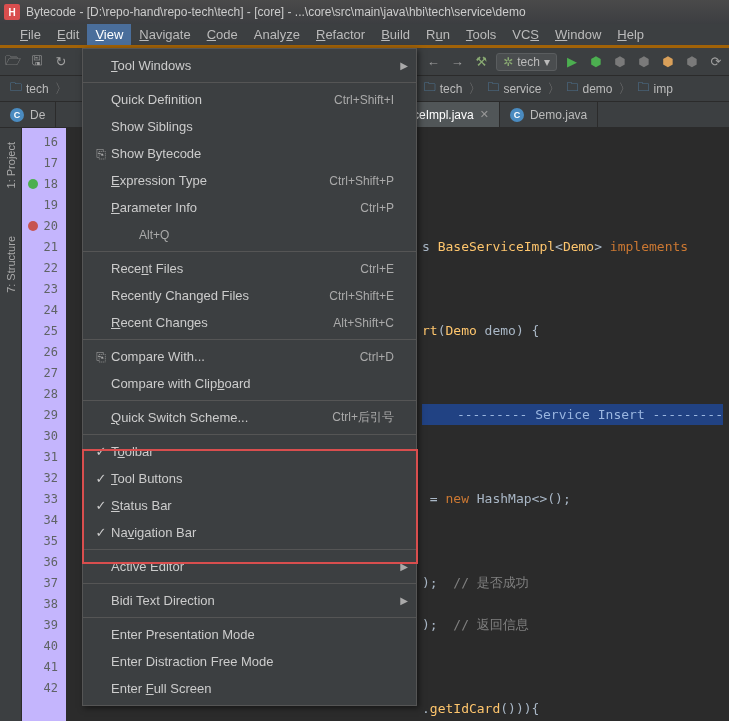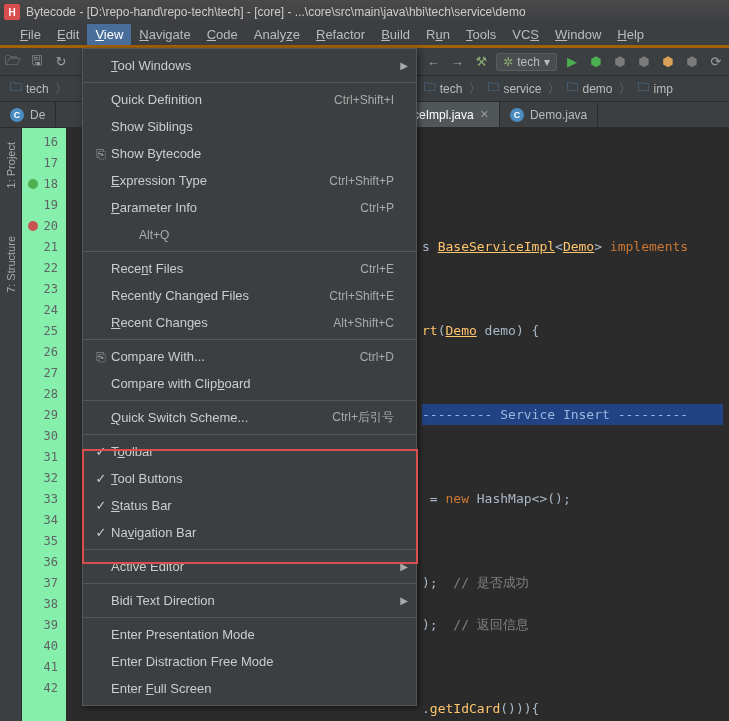--- a/index.html
+++ b/index.html
@@ -177,21 +177,21 @@
     padding: 4px 2px;
     display: flex;
     align-items: center;
     gap: 4px;
     cursor: default;
   }
 
   
   .gutter {
     width: 44px;
-    background: #86efac;
+    background: #c4b5fd;
     color: #5f6364;
     font-family: Consolas, monospace;
     font-size: 12px;
     padding-top: 3px;
     text-align: right;
   }
   .gutter-line {
     height: 21px;
     padding-right: 8px;
     display: flex;
@@ -214,31 +214,32 @@
     background: #2b2b2b;
     font-family: Consolas, monospace;
     font-size: 13px;
     line-height: 21px;
     padding: 3px 6px;
     white-space: pre;
     overflow: hidden;
   }
   .code-line { height: 21px; }
   .kw { color: #cc7832; }
-  .cls { color: #ffc66d; text-decoration: underline; }
+  .cls { color: #ffc66d; }
   .fn { color: #ffc66d; }
   .cmt { color: #808080; }
   .punct { color: #a9b7c6; }
   .ident { color: #a9b7c6; }
   .cmt-cn { color: #808080; }
   .sep-line {
     background: #214283;
     color: #9ab6e0;
     display: inline-block;
     width: 100%;
+    text-align: right;
   }
 
   
   .dropdown {
     position: absolute;
     left: 82px;
     top: 48px;
     width: 335px;
     background: #3c3f41;
     border: 1px solid #555;

